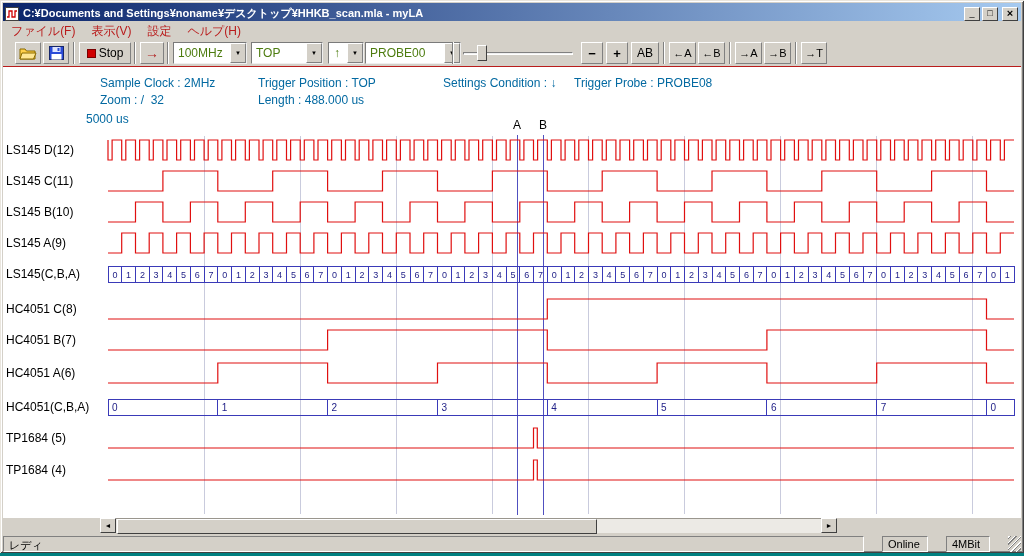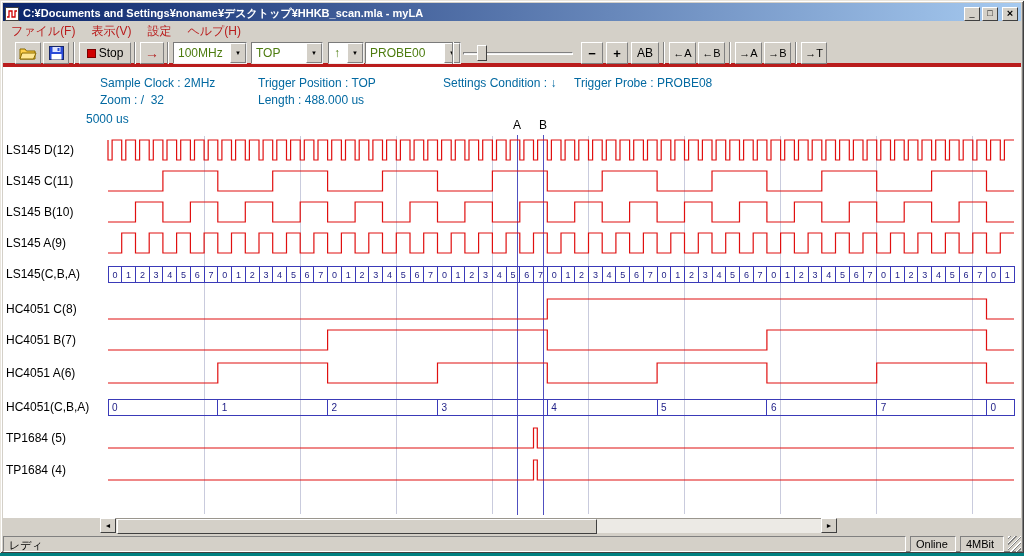--- a/index.html
+++ b/index.html
@@ -11,21 +11,21 @@
     background:linear-gradient(90deg,#0a246a,#a6caf0);display:flex;align-items:flex-end;padding:0 2px;color:#fff}
   .ttext{font-size:11px;font-weight:bold;margin-left:4px;white-space:nowrap;overflow:hidden;flex:1}
   .tbtns{display:flex;gap:2px;margin-right:1px}
   .wbtn{width:16px;height:14px;background:#d4d0c8;border:1px solid;border-color:#fff #404040 #404040 #fff;
     font-size:9px;text-align:center;color:#000;line-height:11px;cursor:default}
   .wbtn.close{margin-left:2px;font-size:11px;font-weight:bold;line-height:10px}
   
   .menubar{position:absolute;top:22px;left:3px;right:3px;height:17px;display:flex;align-items:flex-start;font-size:12px;color:#b91c1c}
   .menubar span{padding:1px 8px}
   
-  .toolbar{position:absolute;top:39px;left:3px;right:3px;height:28px;border-bottom:4px solid #b91c1c}
+  .toolbar{position:absolute;top:39px;left:3px;right:3px;height:28px;border-bottom:1px solid #b91c1c}
   .toolbar>div{position:absolute;top:3px;height:22px}
   .tbtn{display:flex;align-items:center;justify-content:center;gap:3px;font-size:12px;color:#000;
     border:1px solid;border-color:#fff #808080 #808080 #fff;background:#d4d0c8}
   .tsep{width:2px;border-left:1px solid #808080;border-right:1px solid #fff}
   .stopicon{width:9px;height:9px;background:#d00000;border:1px solid #7a0000;display:inline-block}
   .runbtn{color:#b22222;font-weight:bold;font-size:14px}
   .dd{background:#fff;border:1px solid;border-color:#7a7a7a #efefef #efefef #7a7a7a;display:flex;align-items:stretch}
   .ddtext{flex:1;font-size:12px;padding:3px 2px 0 4px;color:#4d7c0f;white-space:nowrap;overflow:hidden}
   .ddtext.center{text-align:center;padding-left:0}
   .ddbtn{width:16px;background:#d4d0c8;border:1px solid;border-color:#fff #808080 #808080 #fff;
@@ -44,21 +44,21 @@
   #wave-svg{position:absolute;top:132px;left:0}
   
   .hscrollrow{position:absolute;top:518px;left:3px;right:3px;height:15px;background:#d4d0c8}
   .hscroll{position:absolute;left:97px;top:0;width:737px;height:15px;display:flex}
   .sbtn{width:16px;height:15px;background:#d4d0c8;border:1px solid;border-color:#fff #404040 #404040 #fff;
     font-size:7px;text-align:center;line-height:13px;color:#000}
   .strack{flex:1;position:relative;background:#eceae5;border-top:1px solid #9a968e}
   .sthumb{position:absolute;left:1px;top:0;width:480px;height:15px;background:#d4d0c8;
     border:1px solid;border-color:#fff #404040 #404040 #fff}
   
-  .statusbar{position:absolute;top:536px;left:3px;right:3px;height:16px;display:flex;gap:4px;align-items:stretch;font-size:11px;color:#000}
+  .statusbar{position:absolute;top:536px;left:3px;right:3px;height:16px;display:flex;gap:18px;align-items:stretch;font-size:11px;color:#000}
   .spanel{border:1px solid;border-color:#808080 #fff #fff #808080;padding:1px 5px;white-space:nowrap;overflow:hidden}
   .spanel.grow{flex:1}
   .grip{width:13px;background:repeating-linear-gradient(-45deg,transparent 0 2px,#808080 2px 3px,#fff 3px 4px)}
 </style>
 </head>
 <body>
 
 <div id="window">
 
   <div class="titlebar">

